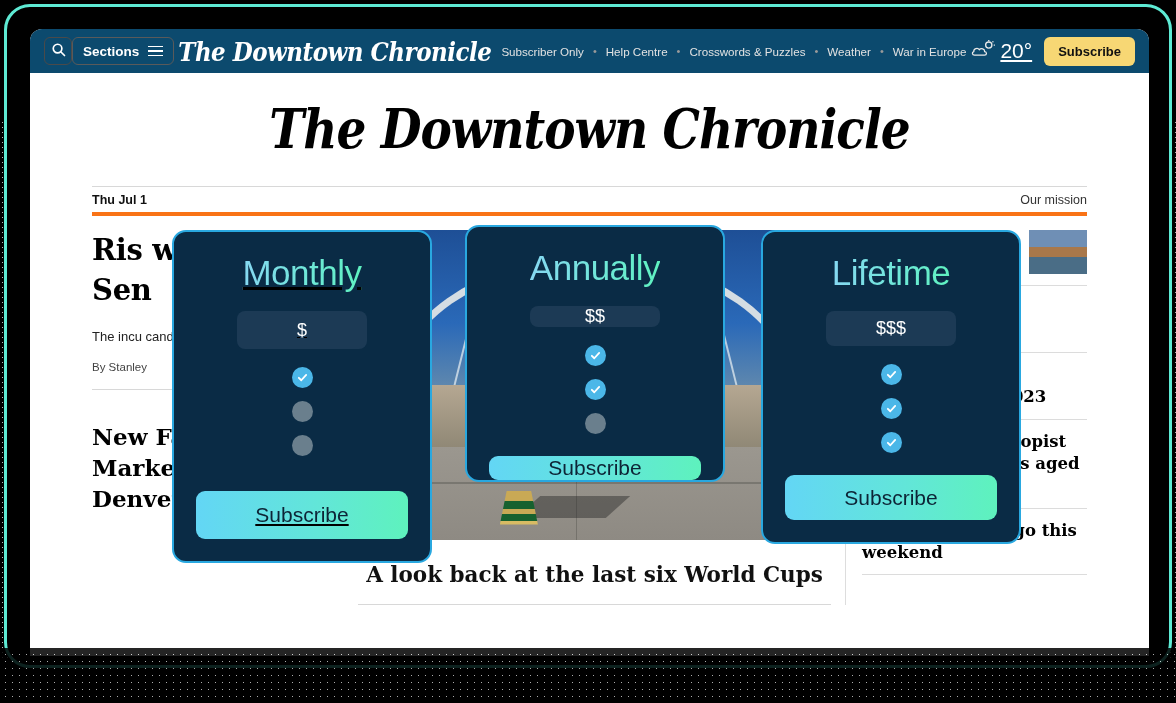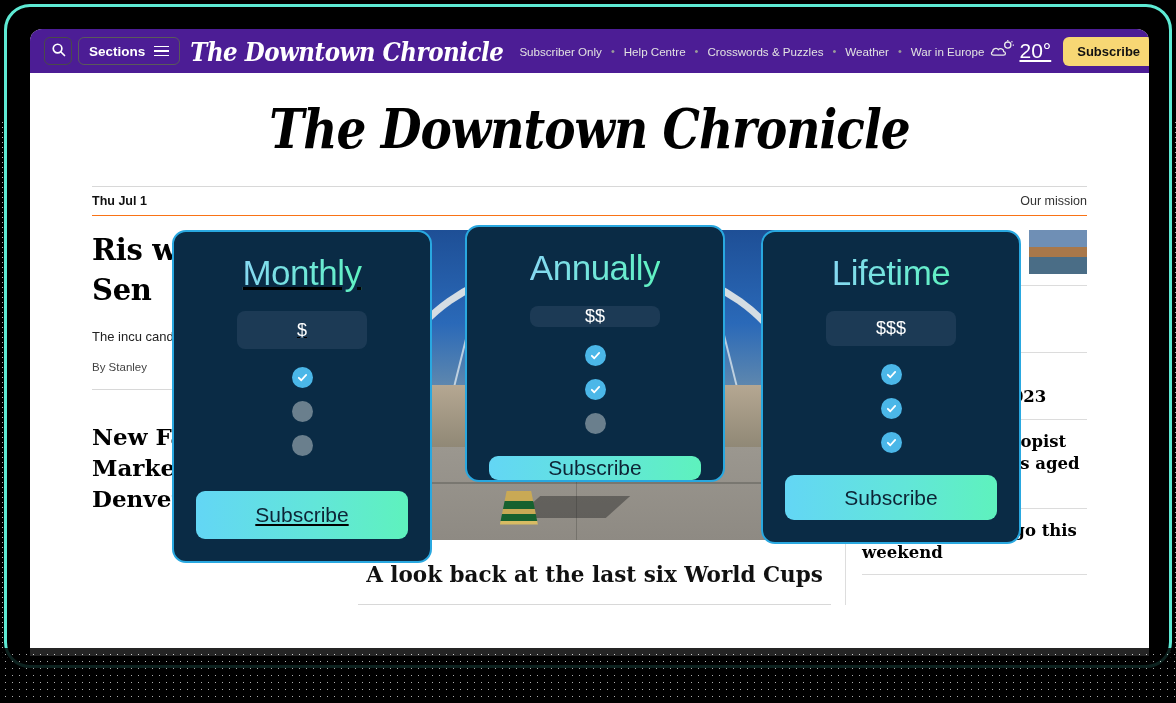--- a/index.html
+++ b/index.html
@@ -61,25 +61,25 @@
     left: 23px; top: 22px;
     width: 1119px; height: 627px;
     border-radius: 12px 12px 0 0;
     overflow: hidden;
     background: #fff;
   }
 
   
   #site-nav {
     height: 44px;
-    background: #4c1d95;
+    background: #0c4a6e;
     display: flex;
     align-items: center;
     padding: 0 14px;
-    gap: 6px;
+    gap: 0;
     position: relative;
     z-index: 5;
   }
   .nav-icon-btn {
     width: 28px; height: 28px;
     border: 1px solid #4a4a4a;
     border-radius: 6px;
     display: flex; align-items: center; justify-content: center;
     background: transparent;
     flex: none;
@@ -151,21 +151,21 @@
     font-size: 47px;
     letter-spacing: -1px;
     color: #000;
     padding: 28px 0 22px;
     transform: scaleY(1.15);
   }
 
   #date-bar {
     margin: 8px 62px 4px;
     border-top: 1px solid #d8d8d8;
-    border-bottom: 1px solid #f97316;
+    border-bottom: 4px solid #f97316;
     height: 30px;
     display: flex; align-items: center; justify-content: space-between;
     font-size: 12.5px;
   }
   #date-text { font-weight: bold; color: #111; }
   #mission-link { color: #333; }
 
   #content-grid {
     margin: 14px 62px 0;
     display: grid;

